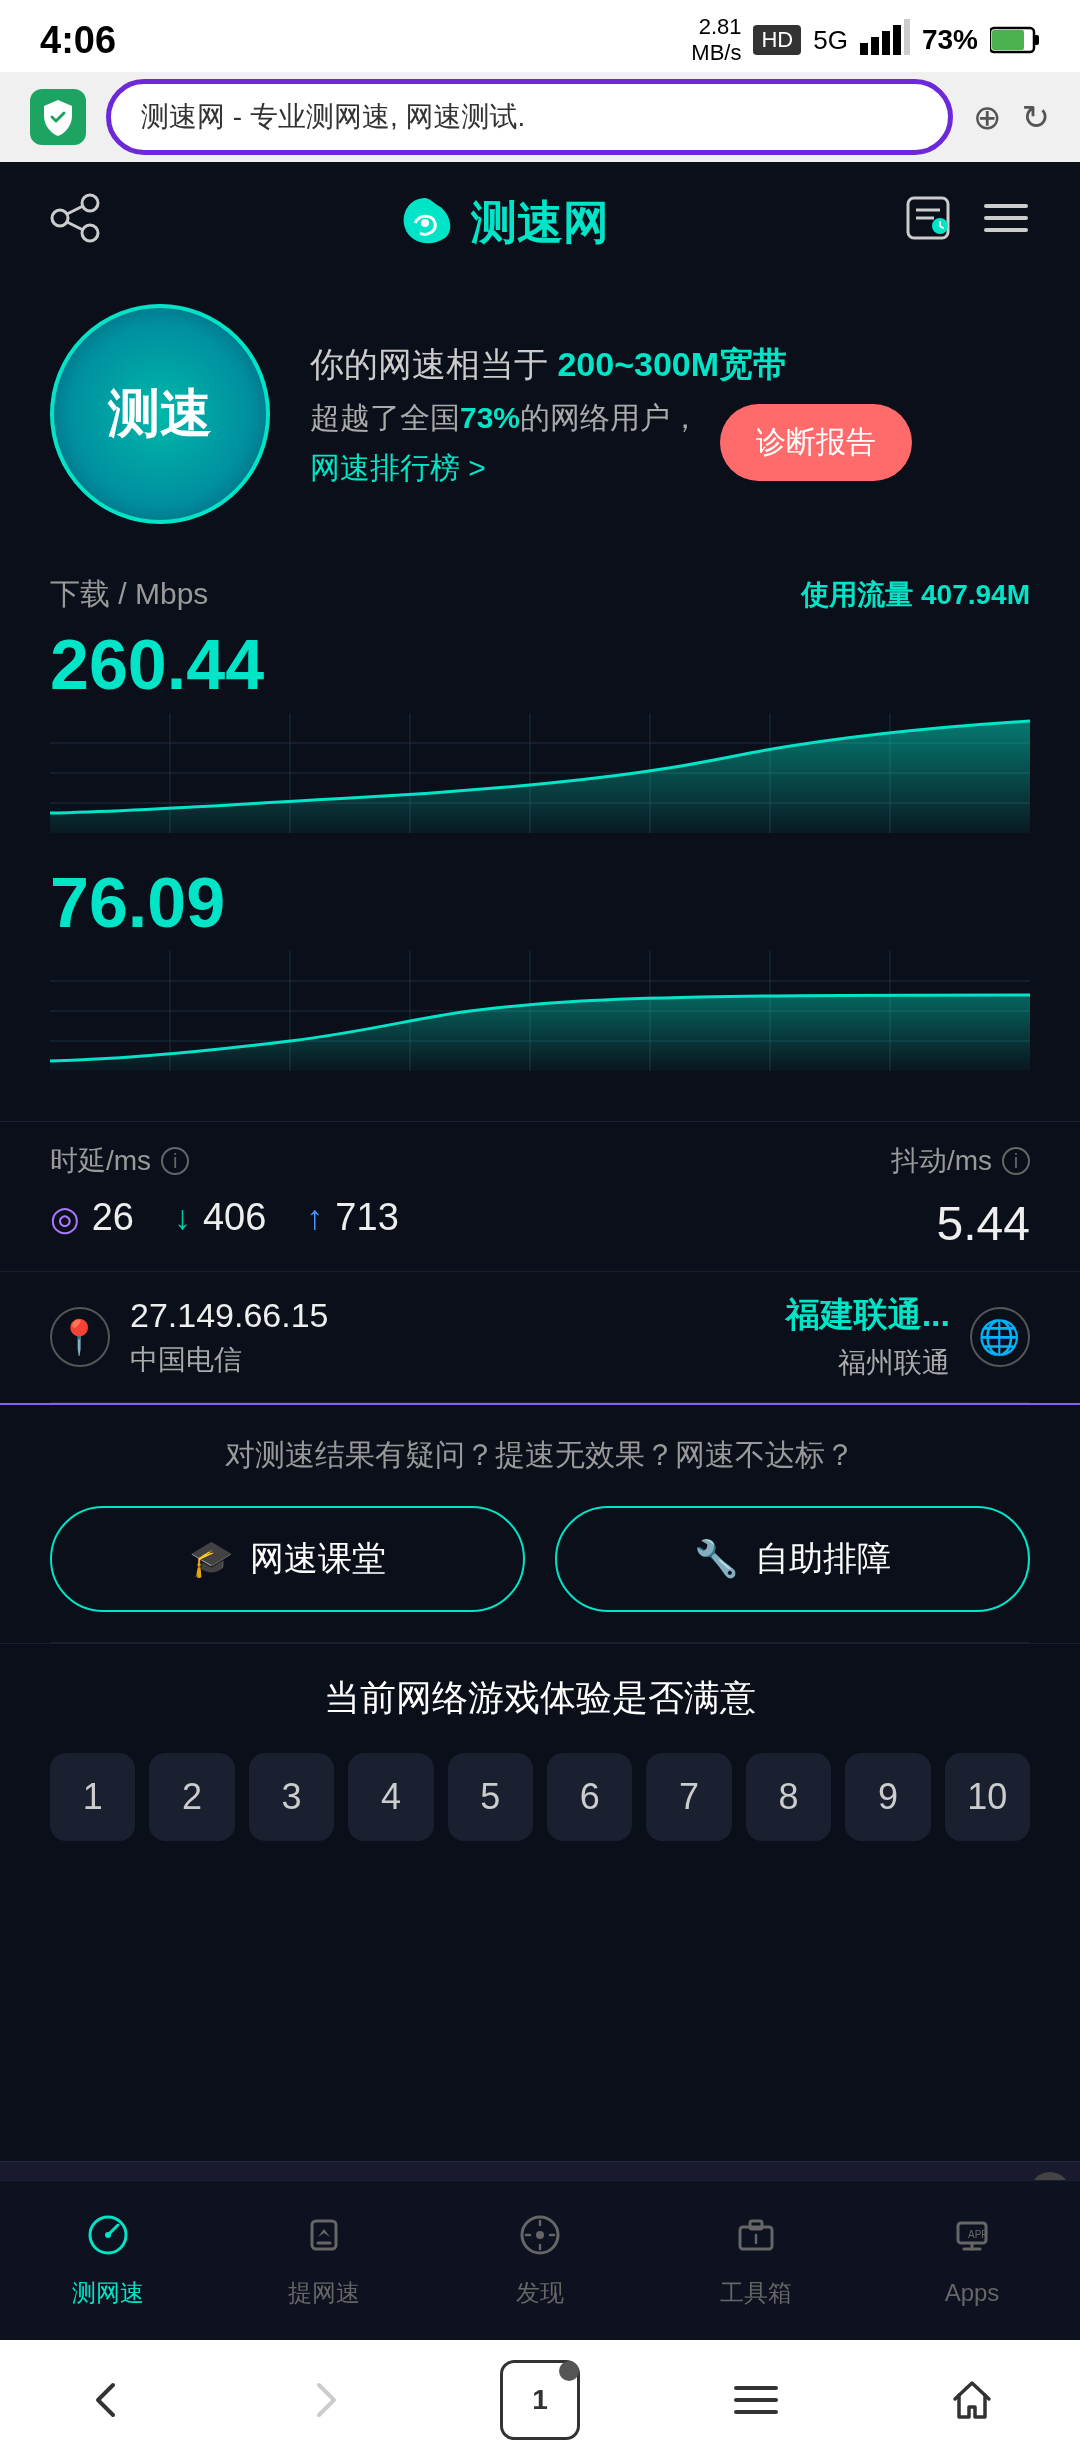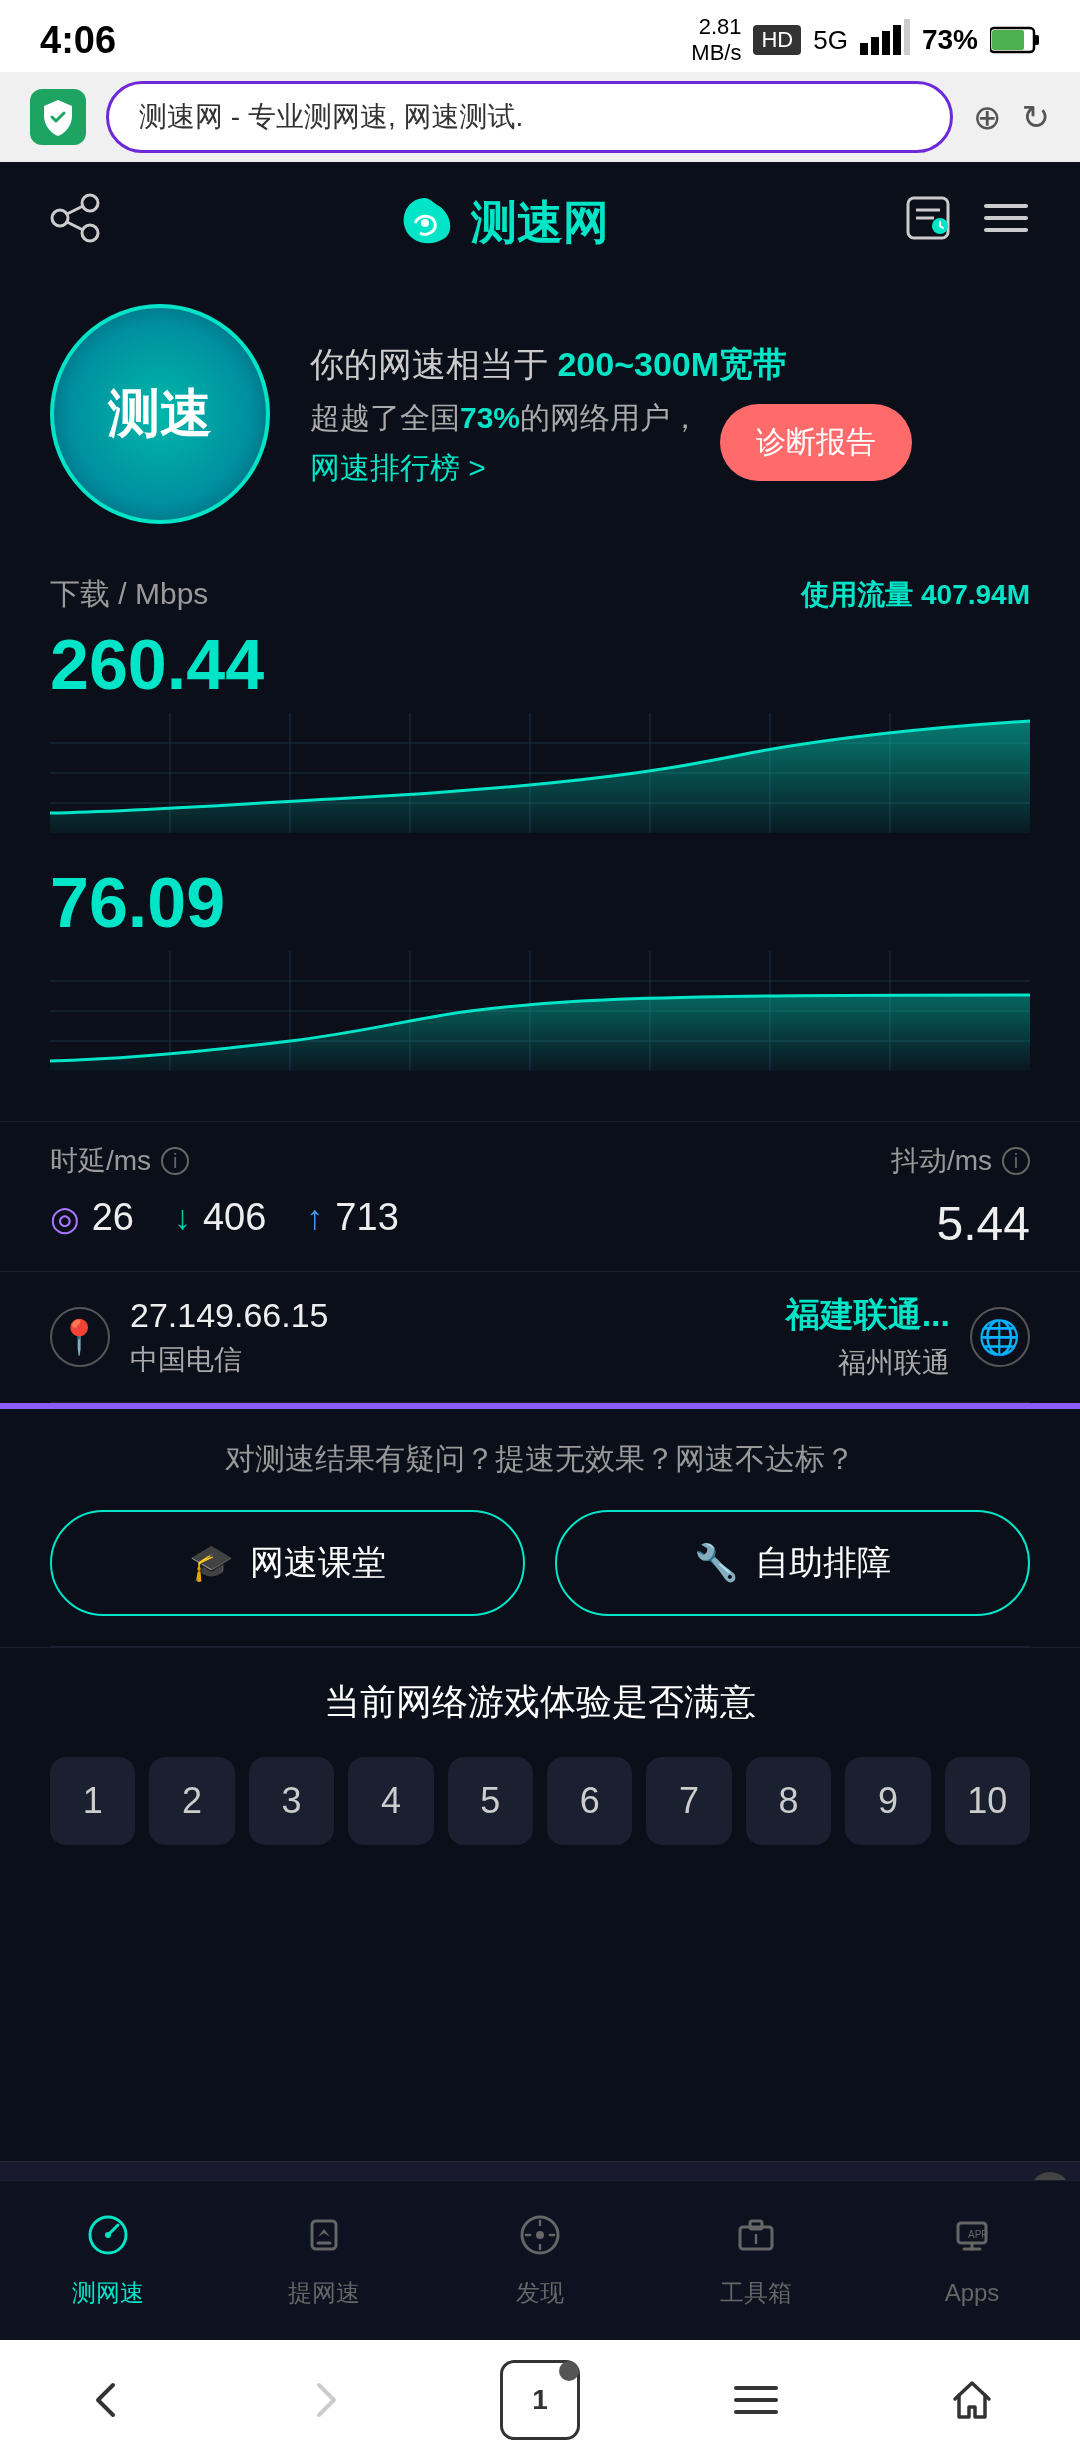--- a/index.html
+++ b/index.html
@@ -52,21 +52,21 @@
       align-items: center;
       justify-content: center;
     }
     .browser-url-bar {
       flex: 1;
       background: #fff;
       border-radius: 40px;
       padding: 14px 30px;
       font-size: 28px;
       color: #333;
-      border: 3px solid #6d28d9;
+      border: 5px solid #6d28d9;
     }
     .browser-actions {
       display: flex;
       gap: 20px;
       align-items: center;
     }
     .browser-icon-btn {
       font-size: 34px;
       color: #555;
     }
@@ -310,21 +310,21 @@
     }
     .isp-city {
       font-size: 28px;
       color: #aaa;
     }
 
     
     .question-section {
       padding: 30px 50px;
       text-align: center;
-      border-top: 6px solid #8b5cf6;
+      border-top: 2px solid #8b5cf6;
     }
     .question-text {
       font-size: 30px;
       color: #999;
       margin-bottom: 30px;
     }
     .action-buttons {
       display: flex;
       gap: 30px;
       justify-content: center;

